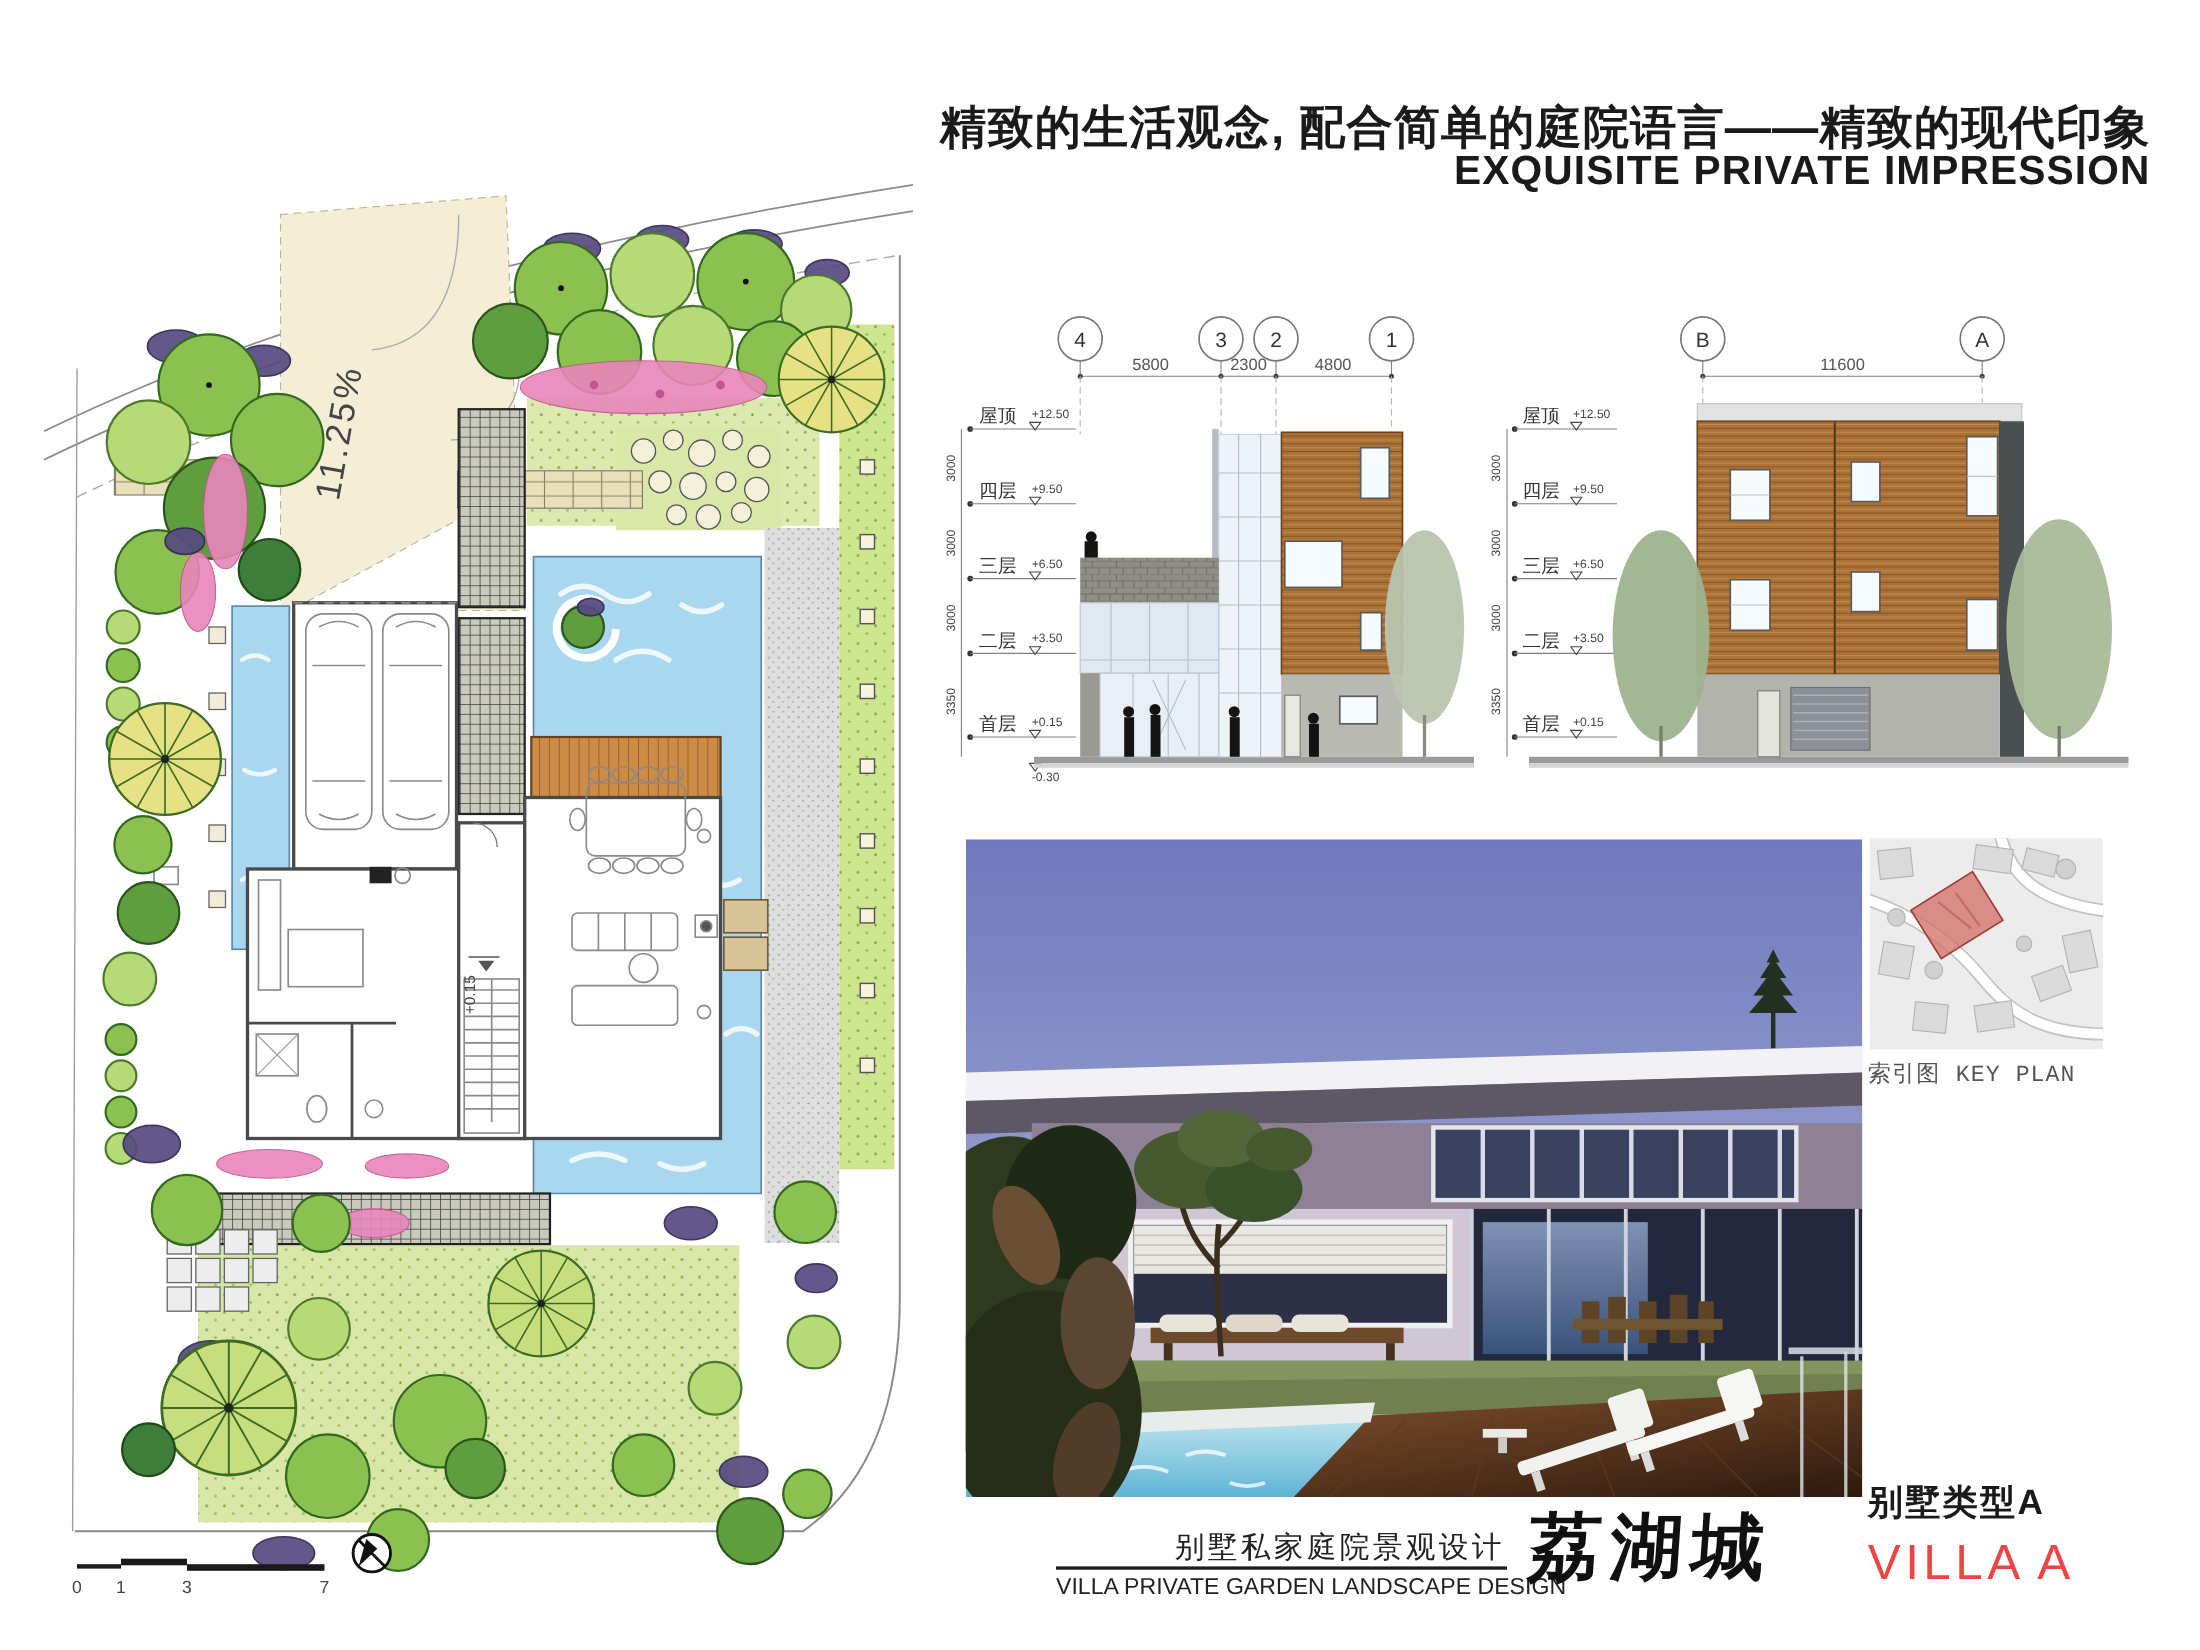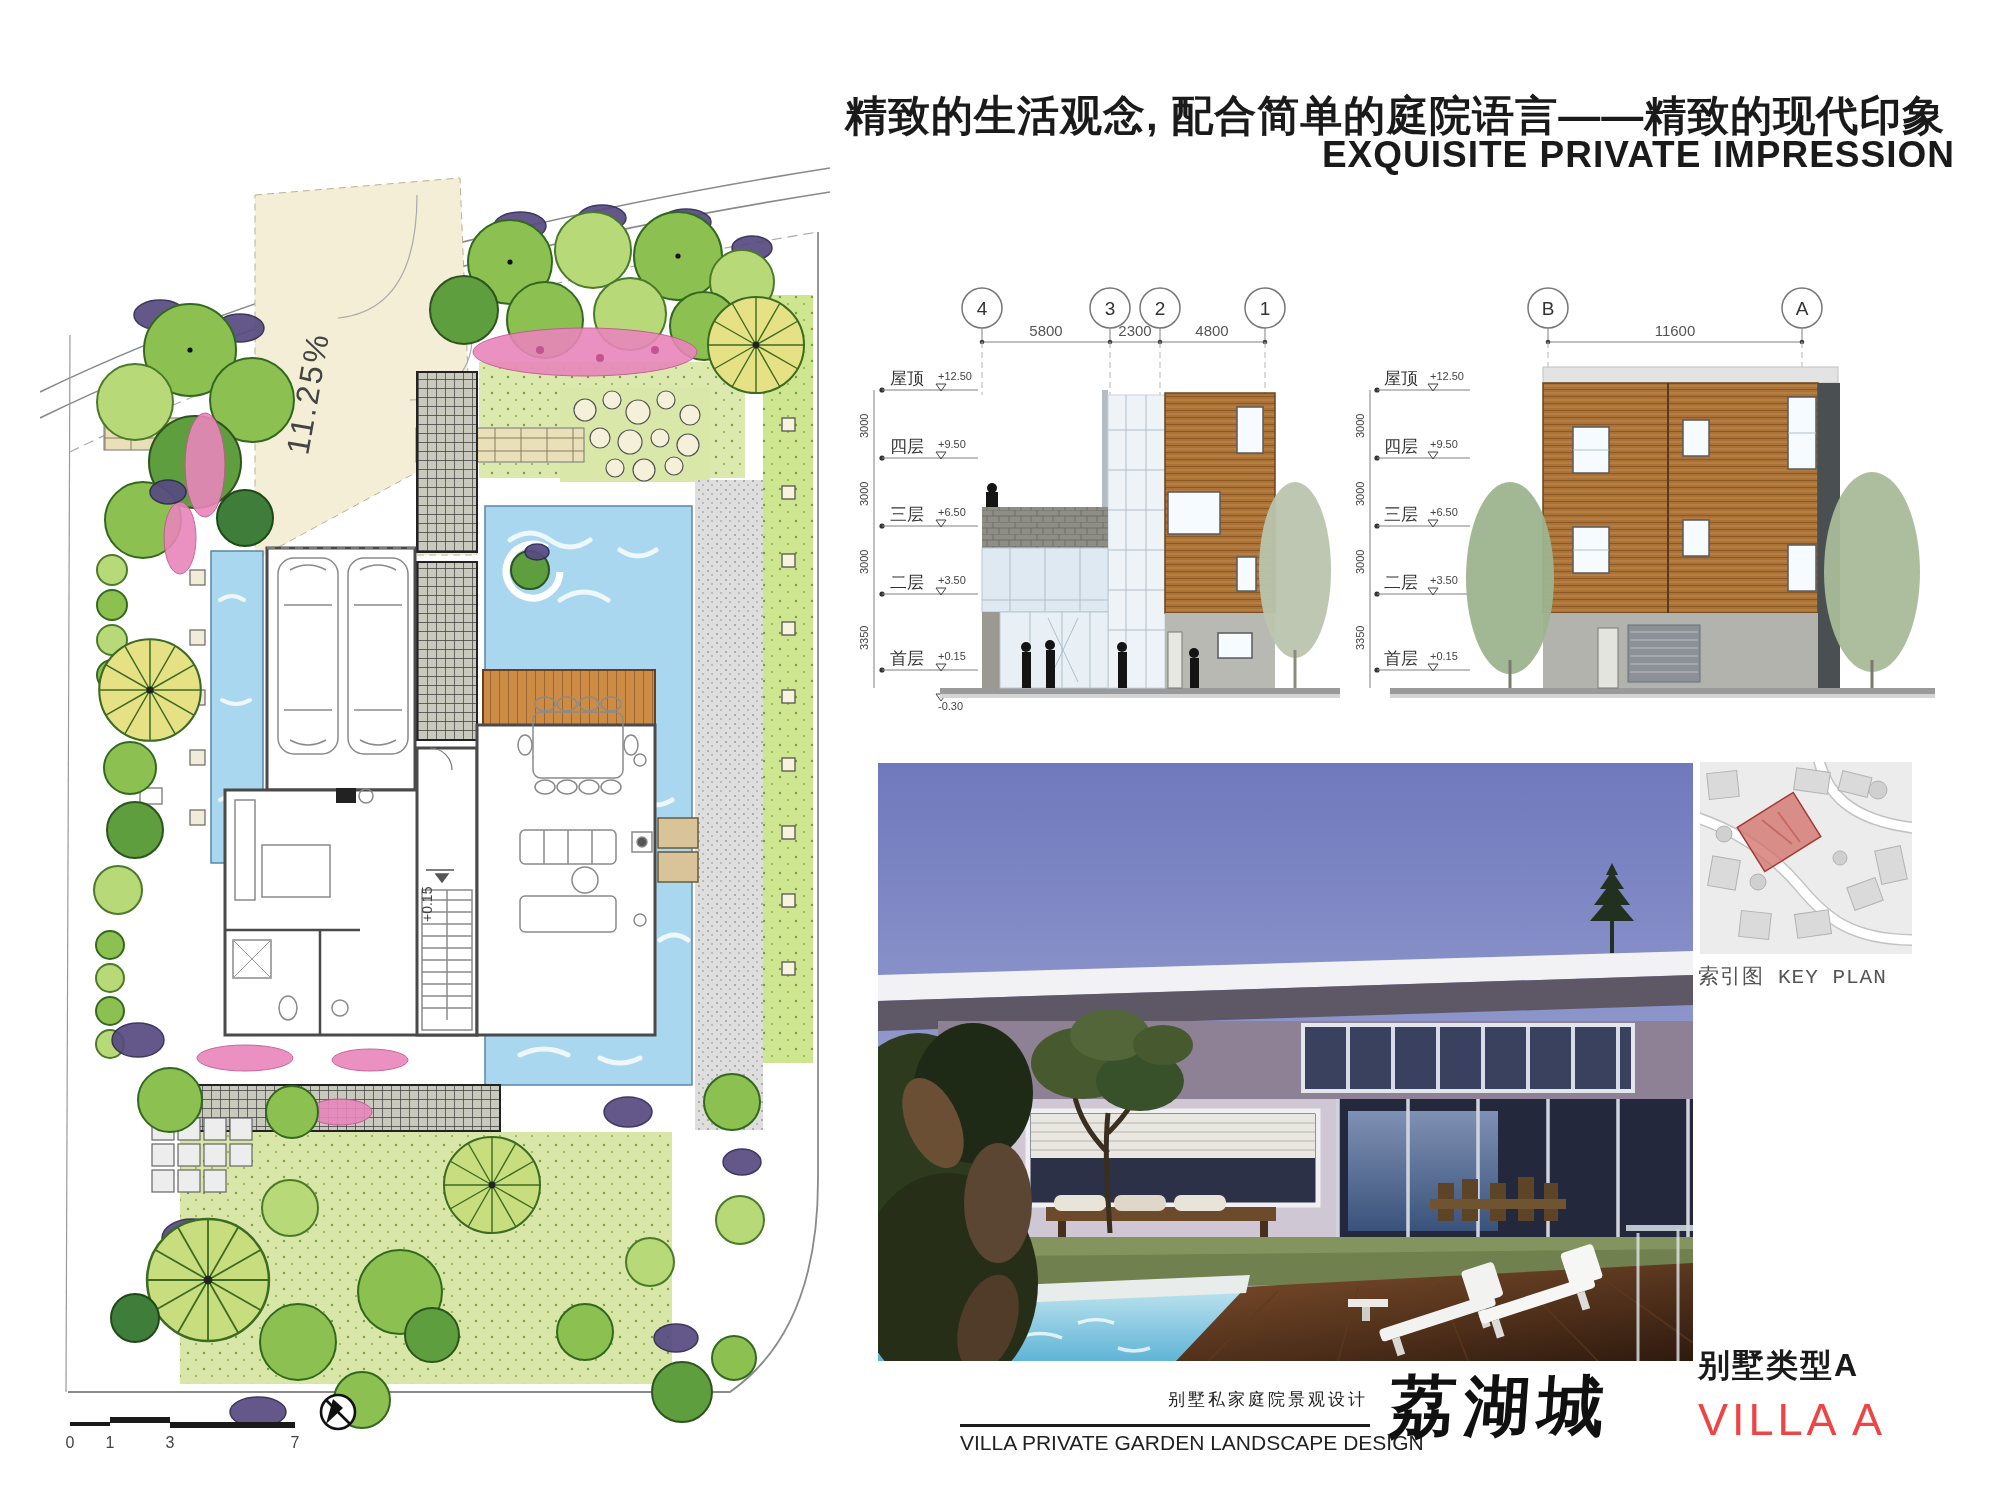--- a/index.html
+++ b/index.html
@@ -1,28 +1,28 @@
 <!DOCTYPE html>
 <html><head>
 <meta charset="utf-8">
 <style>
   html,body{margin:0;padding:0;background:#ffffff;}
   body{width:2000px;height:1500px;overflow:hidden;position:relative;
        font-family:"Liberation Sans", sans-serif;color:#1a1a1a;}
   .abs{position:absolute;}
   
   .title-cn{left:845px;top:88px;width:1110px;font-size:42px;font-weight:600;
-            letter-spacing:1px;white-space:nowrap;text-align:left;}
+            letter-spacing:1px;white-space:nowrap;text-align:right;}
   .title-en{left:845px;top:134px;width:1110px;font-size:37px;font-weight:600;
             letter-spacing:1px;text-align:right;}
   
   .keyplan-label{left:1698px;top:962px;font-size:21px;color:#555;letter-spacing:1px;font-family:Liberation Mono, monospace;}
   .keyplan-label .en{margin-left:14px;}
   
-  .f-proj-cn{left:962px;top:1388px;width:406px;text-align:right;font-size:17px;
+  .f-proj-cn{left:962px;top:1388px;width:406px;text-align:right;font-size:27px;
              letter-spacing:3px;color:#222;}
   .f-line{left:960px;top:1424px;width:410px;height:3px;background:#1c1c1c;}
   .f-proj-en{left:960px;top:1431px;width:412px;font-size:21px;letter-spacing:0px;
              color:#222;white-space:nowrap;}
   .f-brand{left:1390px;top:1362px;font-size:66px;font-weight:bold;color:#101010;
            letter-spacing:8px;transform:skewX(-4deg);}
   .f-type-cn{left:1698px;top:1344px;font-size:32px;font-weight:600;letter-spacing:2px;}
   .f-type-en{left:1698px;top:1394px;font-size:45px;letter-spacing:4px;color:#ef4444;}
   
   svg{font-family:"Liberation Sans", sans-serif;}

